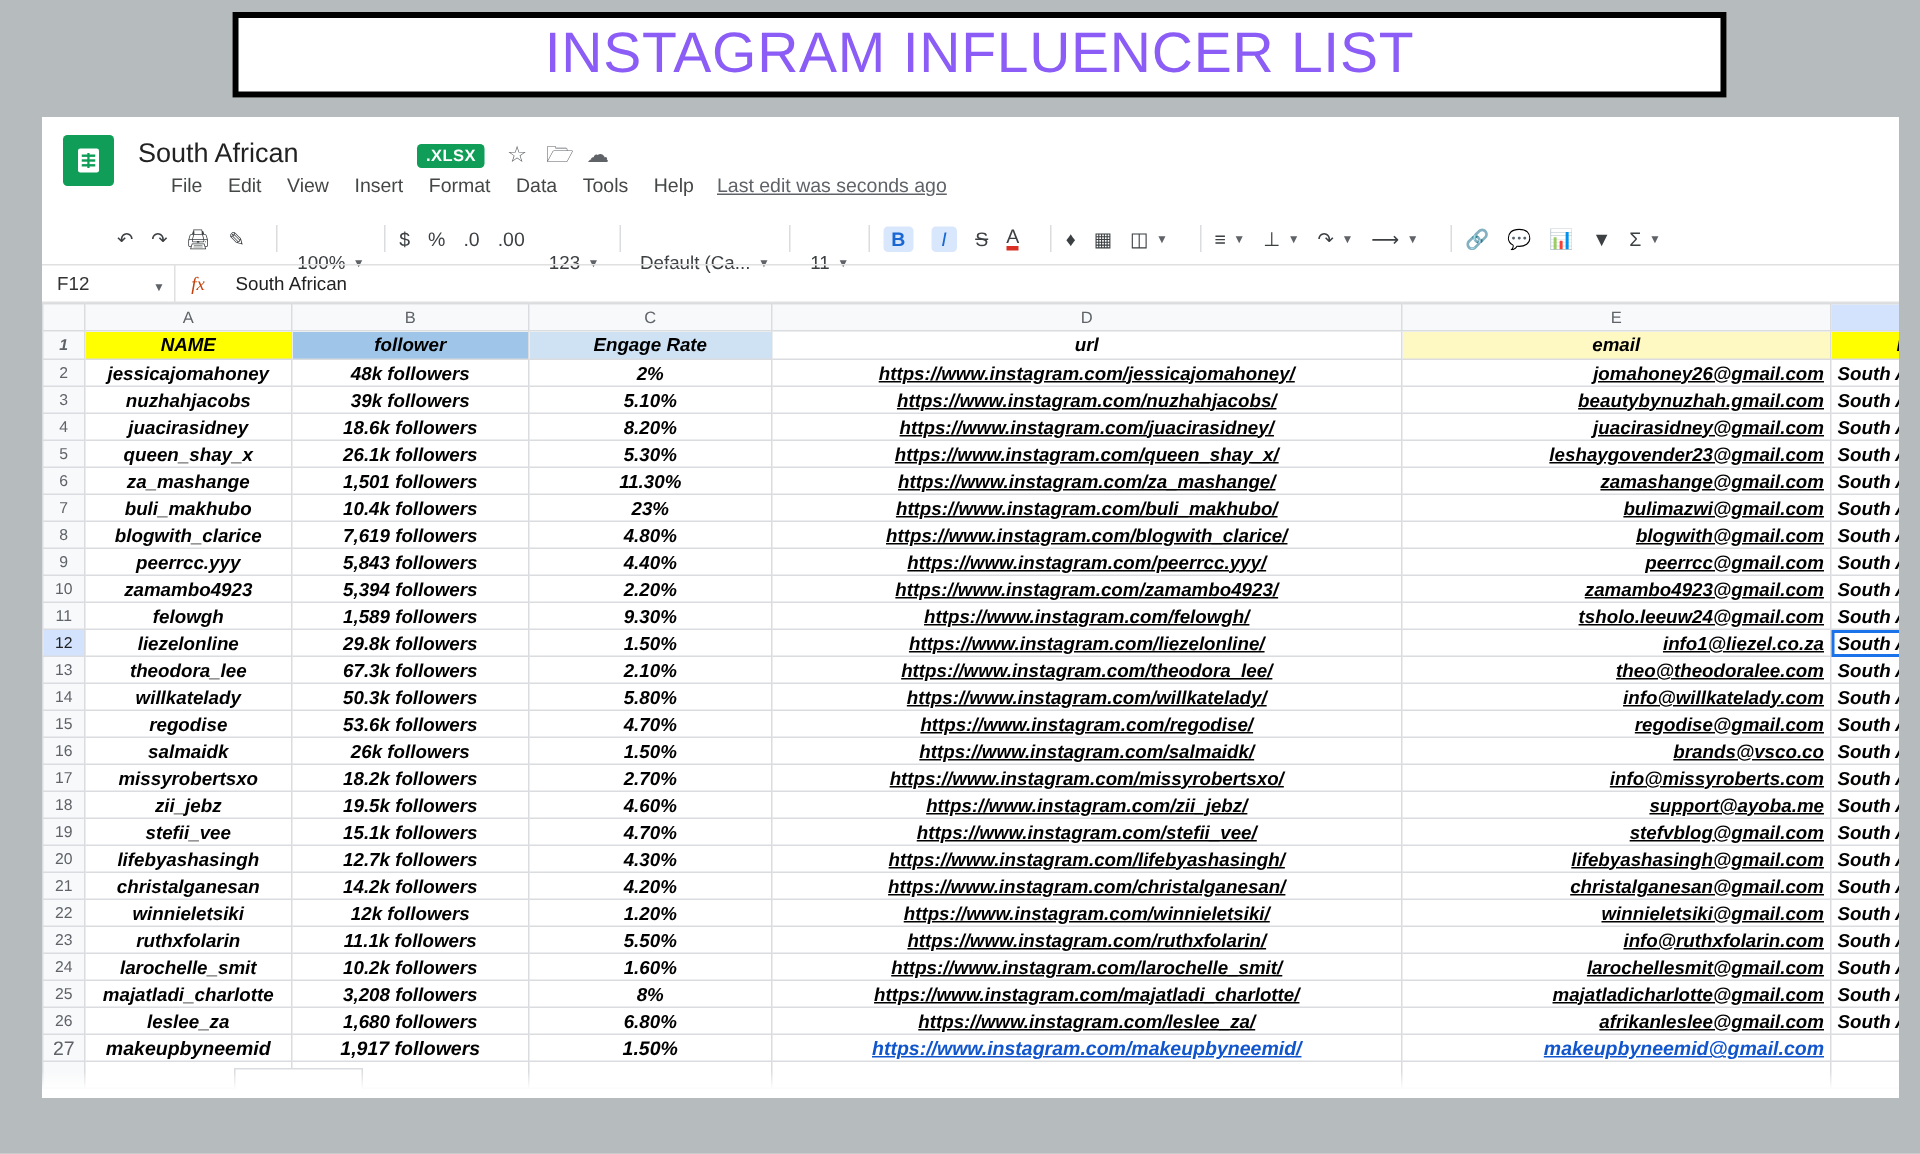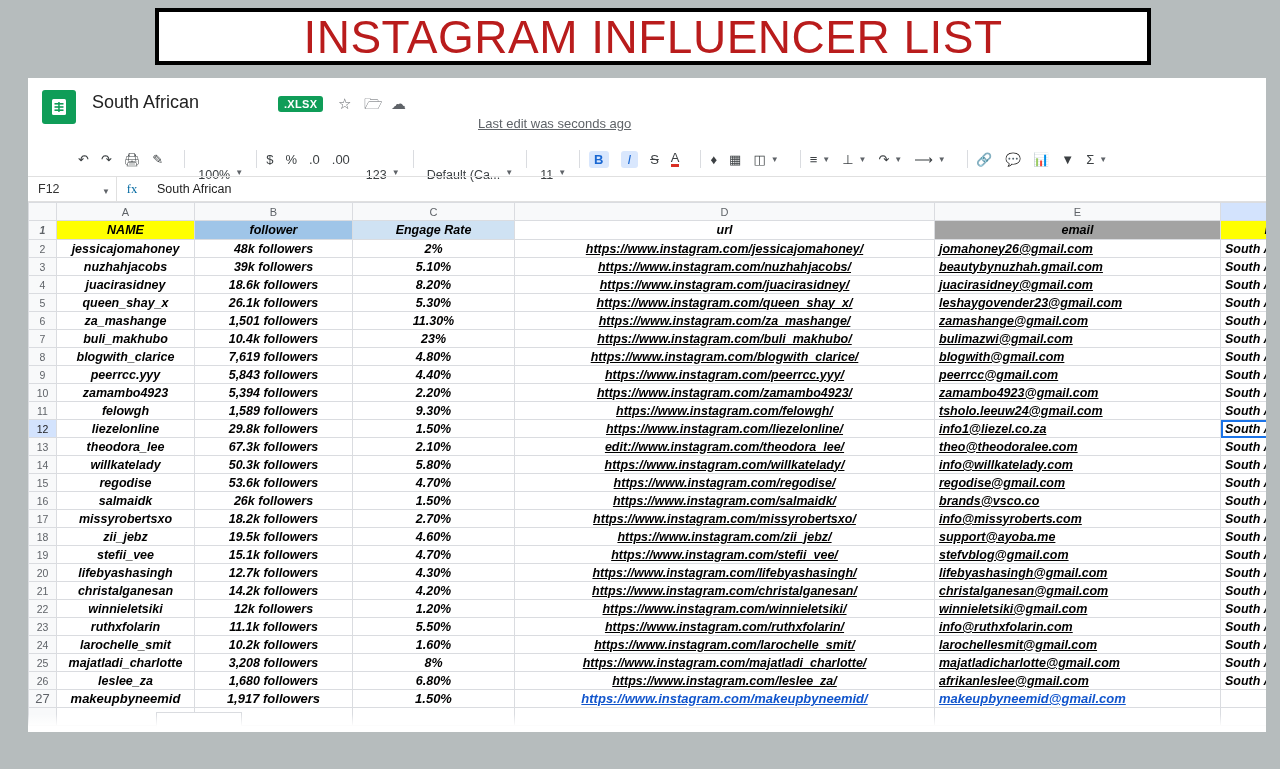--- a/index.html
+++ b/index.html
@@ -14,23 +14,23 @@
   
   .banner {
     position: absolute;
     left: 155px; top: 8px;
     width: 996px; height: 57px;
     background: #ffffff;
     border: 4px solid #000000;
     display: flex; align-items: center; justify-content: center;
   }
   .banner-text {
-    font-size: 46px;
+    font-size: 38px;
     letter-spacing: 0.5px;
-    color: #b91c1c;
+    color: #8b5cf6;
     font-family: "Liberation Sans", sans-serif;
     font-weight: 400;
   }
 
   
   .sheets {
     position: absolute;
     left: 28px; top: 78px;
     width: 1238px; height: 654px;
     background: #ffffff;
@@ -84,42 +84,42 @@
     position: absolute; left: 0; top: 64px;
     width: 100%; height: 34px;
     display: flex; align-items: center;
     font-size: 13px; color: #3c4043;
     padding-left: 50px;
   }
   .tb { margin-right: 12px; display: inline-flex; align-items: center; color: #3c4043; }
   .tb-sep { width: 1px; height: 18px; background: #dadce0; margin: 0 9px; }
   .zoombox, .fontbox, .sizebox, .fmtbox {
     border: none; background: transparent;
-    display: inline-flex; align-items: flex-start;
+    display: inline-flex; align-items: center;
     padding: 2px 4px; color: #3c4043; font-size: 12.5px; margin-top: 32px;
   }
   .caret { font-size: 8px; margin-left: 5px; color: #5f6368; }
   .bold-b { font-weight: bold; color: #1967d2; background: #d9e7fd; border-radius: 3px; padding: 1px 5px; }
   .ital-i { font-style: italic; color: #1967d2; background: #d9e7fd; border-radius: 3px; padding: 1px 7px; }
   .strike-s { text-decoration: line-through; }
   .acolor { border-bottom: 3px solid #d93025; line-height: 13px; }
 
   
   .formulabar {
     position: absolute; left: 0; top: 98px; width: 100%; height: 26px;
     border-top: 1px solid #e0e0e0; border-bottom: 1px solid #e0e0e0;
     display: flex; align-items: center;
     font-size: 12.5px; color: #333;
   }
   .namebox {
     width: 88px; padding-left: 10px;
     display: flex; align-items: flex-end; justify-content: space-between;
     padding-right: 6px;
   }
-  .fx { width: 30px; text-align: center; color: #0369a1; font-family: "Liberation Serif", serif; }
+  .fx { width: 30px; text-align: center; color: #c2410c; font-style: italic; font-family: "Liberation Serif", serif; }
   .fvalue { padding-left: 10px; color: #222; }
   .vdiv { width: 1px; height: 26px; background: #e0e0e0; }
 
   
   .grid { position: absolute; left: 0; top: 124px; width: 100%; bottom: 0; }
   table.sheet {
     border-collapse: collapse;
     table-layout: fixed;
     width: 1280px;
     font-size: 12.5px;
@@ -161,25 +161,25 @@
   }
   .t-center { text-align: center; }
   .t-left { text-align: left; }
 
   
   .hrow td { height: 19px; font-style: italic; font-weight: bold; text-align: center; }
   .h-name   { background: #ffff00; }
   .h-follow { background: #9fc5e8; }
   .h-engage { background: #cfe2f3; }
   .h-url    { background: #ffffff; }
-  .h-email  { background: #a3a3a3; }
+  .h-email  { background: #fef9c3; }
   .h-loc    { background: #ffff00; }
 
   .link { color: #1155cc; text-decoration: underline; }
-  .emaillink { color: #1155cc; text-decoration: underline; }
+  .emaillink { color: #1155cc; text-decoration: underline; text-align: right; }
   .lastrow td { font-size: 13px; }
   .lastrow .link, .lastrow .emaillink { color: #1155cc; }
 
   
   .selected {
     outline: 2px solid #1a73e8;
     outline-offset: -2px;
   }
   .rowhdr.selrow { background: #d3e3fd; color: #202124; }
   .colhdr .selcol { background: #d3e3fd; color: #202124; }
@@ -217,20 +217,30 @@
       </svg>
     </div>
 
     <div class="doc-title">South African</div>
     <div class="xlsx-badge">.XLSX</div>
 
     <div class="hdr-icon hdr-star">☆</div>
     <div class="hdr-icon hdr-move">🗁</div>
     <div class="hdr-icon hdr-cloud">☁</div>
 
+    <div class="menubar">
+      <span>File</span>
+      <span>Edit</span>
+      <span>View</span>
+      <span>Insert</span>
+      <span>Format</span>
+      <span>Data</span>
+      <span>Tools</span>
+      <span>Help</span>
+    </div>
     <div class="lastedit">Last edit was seconds ago</div>
   </div>
 
   <div class="toolbar">
     <span class="tb">↶</span>
     <span class="tb">↷</span>
     <span class="tb">🖨</span>
     <span class="tb">✎</span>
     <span class="tb-sep"></span>
     <span class="zoombox">
@@ -428,21 +438,21 @@
         <td class="cell t-center link">https://www.instagram.com/liezelonline/</td>
         <td class="cell t-left emaillink">info1@liezel.co.za</td>
         <td class="cell t-left selected">South African</td>
           </tr>
 
       <tr>
             <td class="rowhdr">13</td>
         <td class="cell t-center">theodora_lee</td>
         <td class="cell t-center">67.3k followers</td>
         <td class="cell t-center">2.10%</td>
-        <td class="cell t-center link">edit://www.instagram.com/theodora_lee/</td>
+        <td class="cell t-center link">https://www.instagram.com/theodora_lee/</td>
         <td class="cell t-left emaillink">theo@theodoralee.com</td>
         <td class="cell t-left">South African</td>
           </tr>
 
       <tr>
             <td class="rowhdr">14</td>
         <td class="cell t-center">willkatelady</td>
         <td class="cell t-center">50.3k followers</td>
         <td class="cell t-center">5.80%</td>
         <td class="cell t-center link">https://www.instagram.com/willkatelady/</td>

